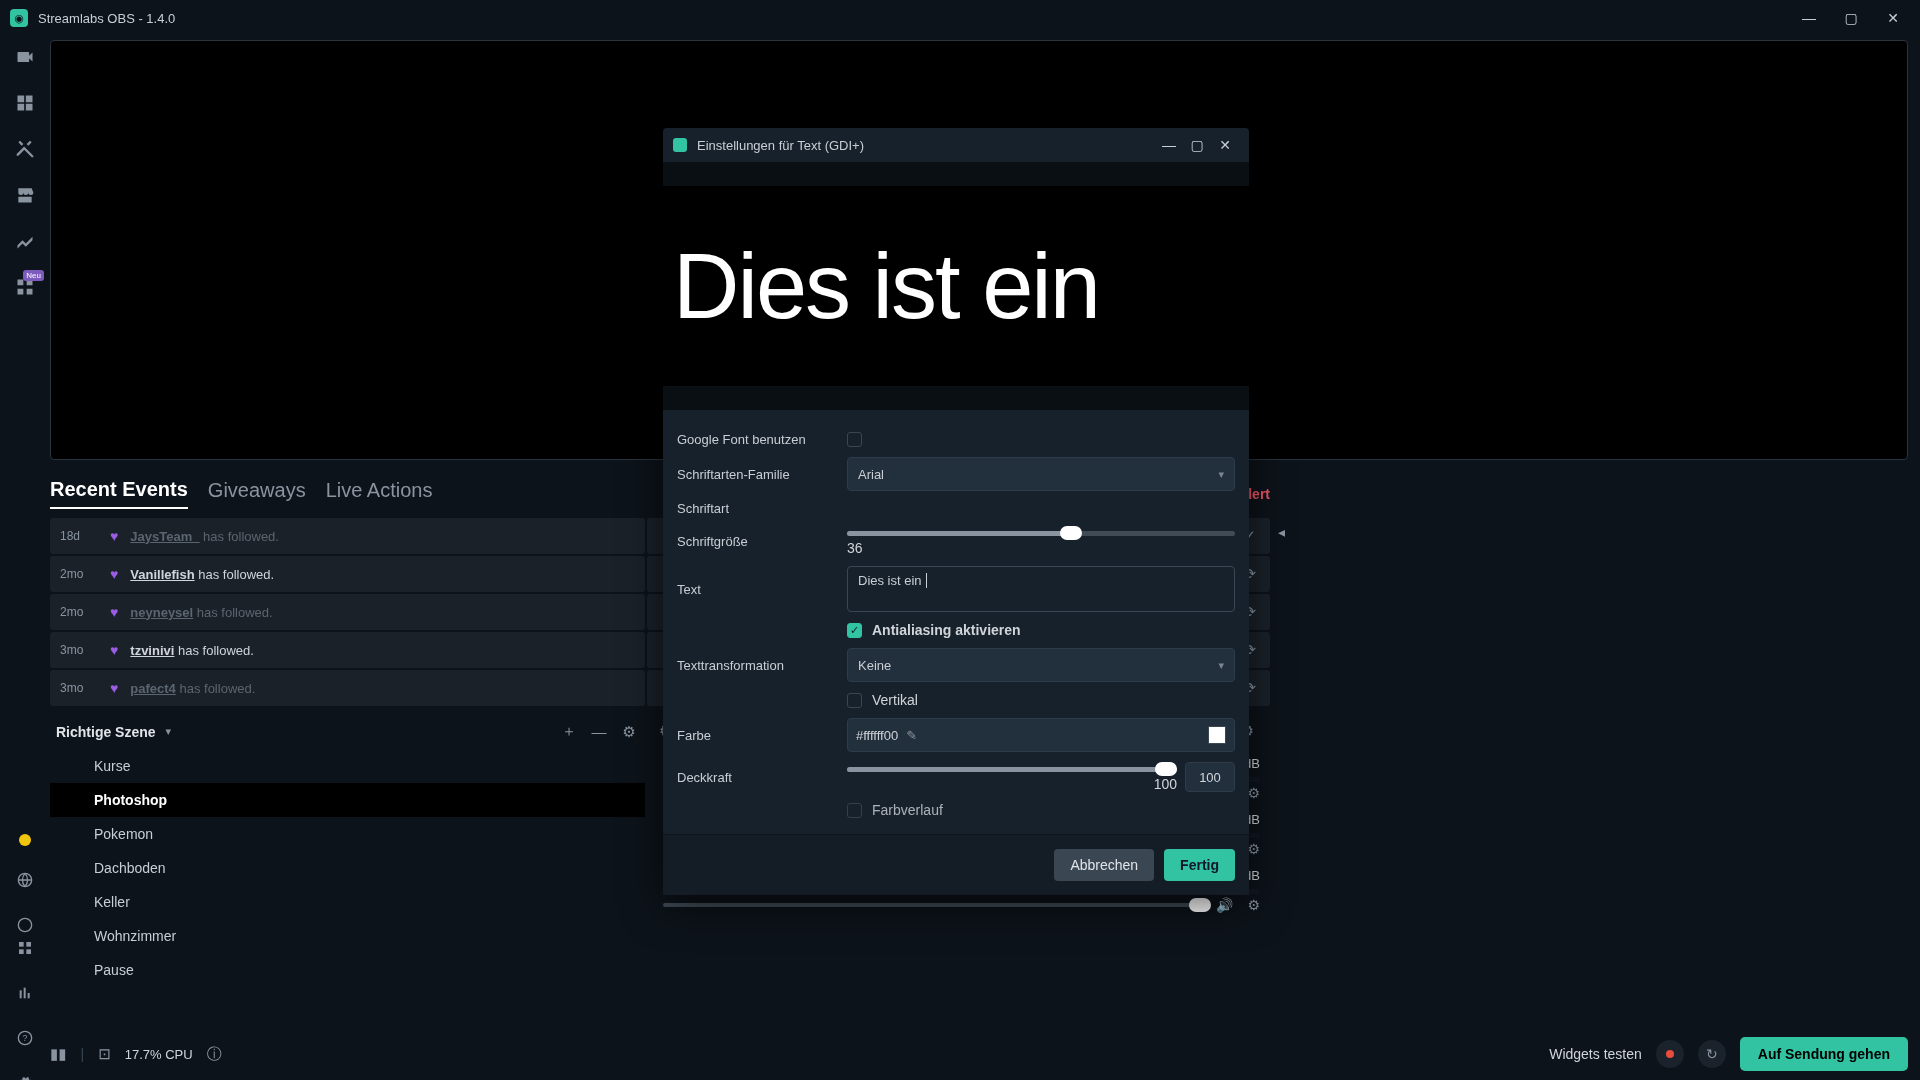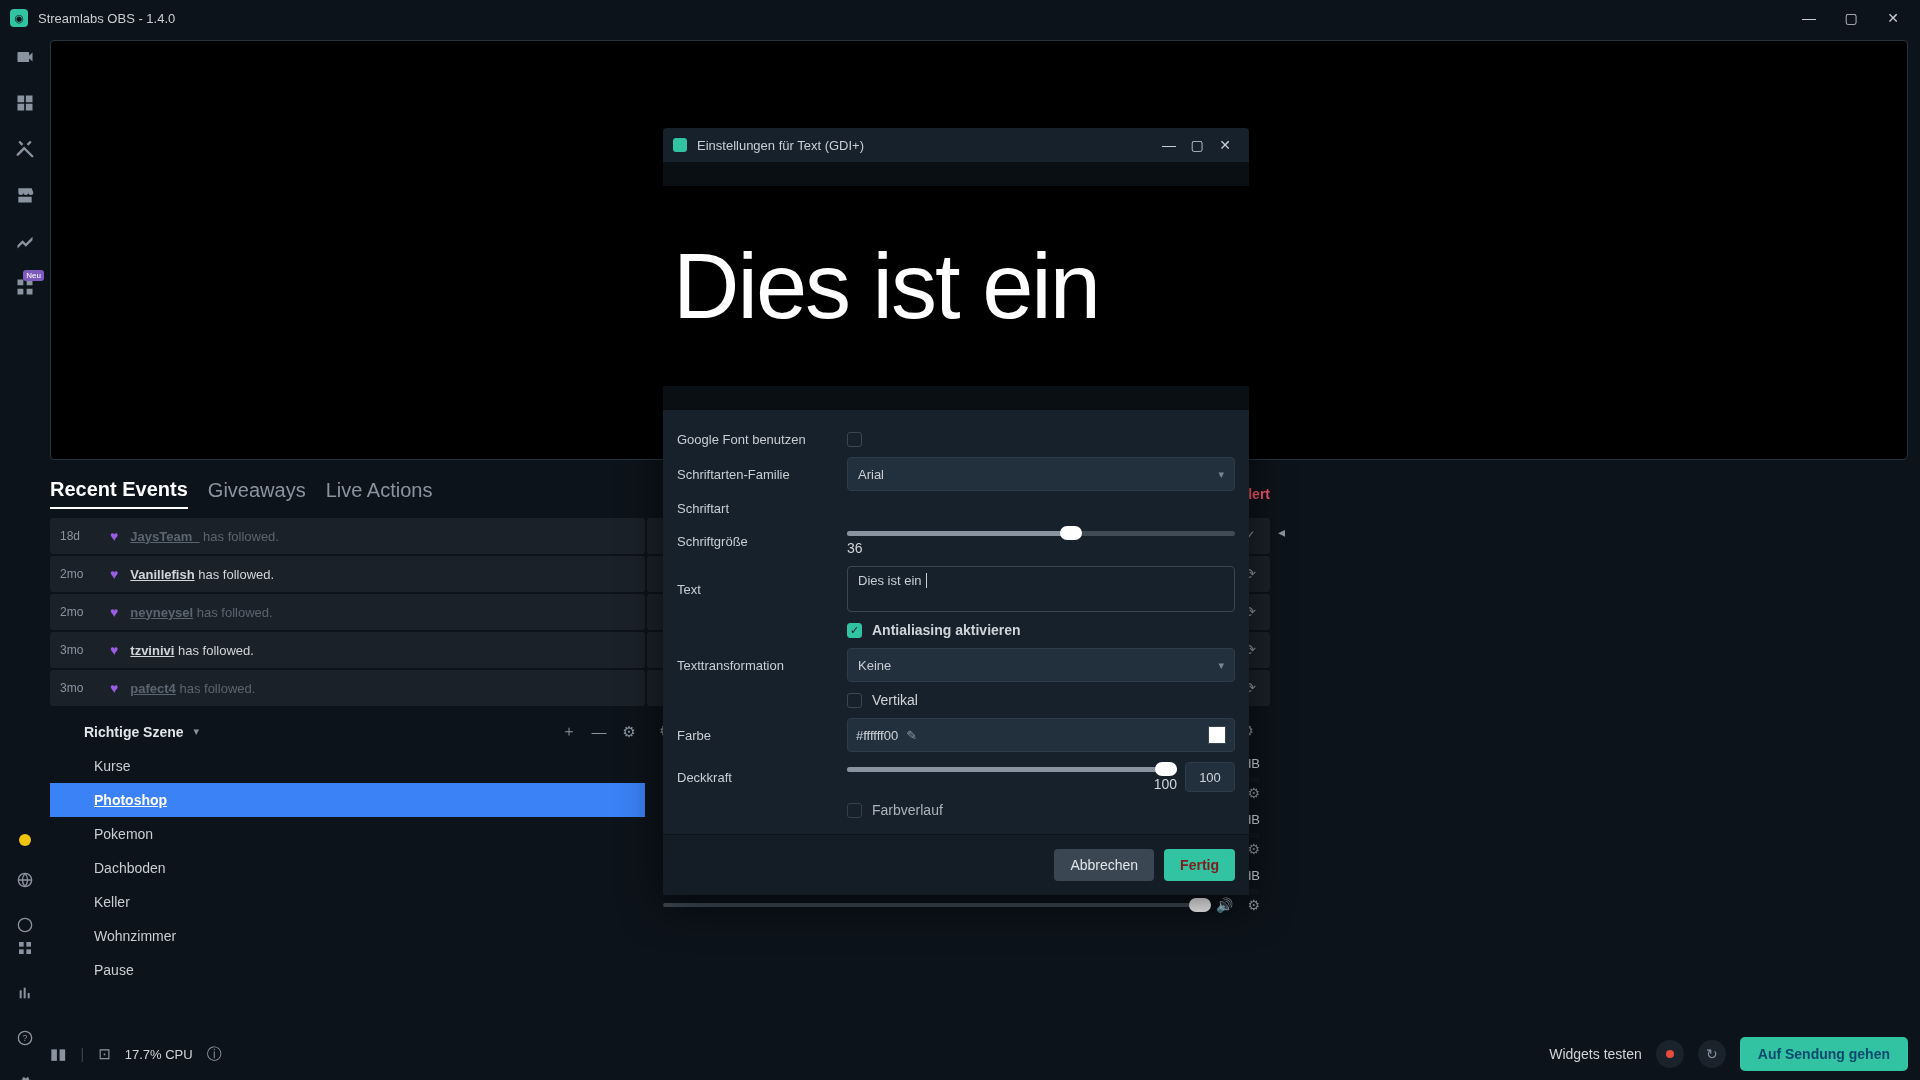--- a/index.html
+++ b/index.html
@@ -52,28 +52,28 @@
 .event-row { display:flex; align-items:center; height:36px; padding:0 10px; background:#1a2129; border-radius:3px; margin-bottom:2px; font-size:13px; }
 .event-row.dim { color:#5b6570; }
 .event-row .time { width:50px; color:#8a94a0; font-size:12px; }
 .event-row .heart { color:#9b5de5; margin-right:12px; font-size:14px; }
 .event-row .user { text-decoration:underline; font-weight:600; }
 .events-right { flex:1; margin-left:2px; }
 .events-right .er { height:36px; background:#1a2129; border-radius:3px; margin-bottom:2px; display:flex; align-items:center; justify-content:flex-end; padding-right:14px; color:#8a94a0; font-size:15px; }
 
 
 .scene-panel { width:595px; display:flex; flex-direction:column; }
-.scene-hdr { display:flex; align-items:center; padding:8px 6px; gap:10px;margin-left:28px; }
+.scene-hdr { display:flex; align-items:center; padding:8px 6px; gap:10px; }
 .scene-hdr .title { font-weight:600; font-size:14px; color:#e1e5ea; }
 .scene-hdr .chev { color:#8a94a0; font-size:11px; }
 .scene-hdr .spacer { flex:1; }
 .scene-hdr .ic3 { color:#8a94a0; font-size:15px; width:20px; text-align:center; }
 .sources { overflow:auto; flex:1; }
 .source-row { display:flex; align-items:center; height:34px; padding:0 18px; font-size:14px; color:#c9ced4; cursor:pointer; }
-.source-row.selected { background:#3b82f6; color:#fff; font-weight:600;text-decoration:underline; }
+.source-row.selected { background:#000000; color:#fff; font-weight:600; }
 .source-row .sic { width:16px; margin-right:10px; color:#8a94a0; font-size:10px; visibility:hidden; }
 
 
 .mixer-panel { flex:1; display:flex; flex-direction:column; }
 .mixer-hdr { display:flex; align-items:center; padding:8px 6px; }
 .mixer-hdr .gear { color:#8a94a0; margin-right:10px; font-size:15px; }
 .mixer-hdr .title { font-weight:600; font-size:15px; color:#e8ebee; }
 .mixer-hdr .spacer { flex:1; }
 .mixer-item { padding:8px 10px 4px 10px; }
 .mixer-item .row1 { display:flex; justify-content:space-between; font-size:13px; color:#d1d5da; }
@@ -87,21 +87,21 @@
 
 
 .bottombar { position:absolute; left:50px; right:12px; bottom:8px; height:36px; display:flex; align-items:center; gap:14px; }
 .bottombar .ic4 { color:#8a94a0; font-size:15px; }
 .bottombar .cpu { font-size:13px; color:#d1d5da; }
 .bottombar .spacer { flex:1; }
 .bottombar .widget-test { color:#d1d5da; font-size:14px; }
 .bottombar .rec { width:28px; height:28px; border-radius:50%; background:#1a222c; display:flex; align-items:center; justify-content:center; position:relative;}
 .bottombar .rec::after { content:""; width:8px; height:8px; border-radius:50%; background:#e74c3c; }
 .bottombar .replay { width:28px; height:28px; border-radius:50%; background:#1a222c; display:flex; align-items:center; justify-content:center; color:#8a94a0; font-size:14px;}
-.bottombar .golive { background:#31c3a2; color:#0c4a6e; font-weight:600; padding:9px 18px; border-radius:5px; font-size:14px; }
+.bottombar .golive { background:#31c3a2; color:#000000; font-weight:600; padding:9px 18px; border-radius:5px; font-size:14px; }
 
 
 .dialog { position:absolute; left:663px; top:128px; width:586px; background:#17212b; border-radius:4px; box-shadow:0 10px 40px rgba(0,0,0,.6); display:flex; flex-direction:column; z-index:50; }
 .dialog .dlg-title { height:34px; display:flex; align-items:center; padding:0 10px; font-size:13px; color:#c9ced4; }
 .dialog .dlg-title .ico { width:14px; height:14px; background:#31c3a2; border-radius:3px; margin-right:10px; }
 .dialog .dlg-title .spacer { flex:1; }
 .dialog .dlg-title .wb { width:28px; text-align:center; color:#c9ced4; font-size:14px; }
 .dialog .preview { height:200px; background:#000; display:flex; align-items:center; padding:0 10px; }
 .dialog .preview .big { font-size:92px; font-weight:400; color:#fff; letter-spacing:-2px; font-family: Arial, sans-serif; }
 .dialog .body { padding:12px 14px 6px 14px; max-height:520px; overflow:auto; }
@@ -119,21 +119,21 @@
 .slider2 .thumb { position:absolute; top:0; width:22px; height:14px; background:#fff; border-radius:7px; }
 .colorfield { display:flex; align-items:center; background:#222f3c; border:1px solid #2e3b48; border-radius:4px; height:34px; padding:0 8px; font-size:13px; }
 .colorfield .swatch { width:18px; height:18px; border:1px solid #3a4753; margin-left:auto; }
 .colorfield .pen { margin-left:8px; color:#8a94a0; font-size:13px; }
 .opacity-group { display:flex; align-items:center; gap:8px; }
 .opacity-group .sliderwrap { flex:1; }
 .opacity-group .numbox { width:50px; height:30px; background:#222f3c; border:1px solid #2e3b48; border-radius:4px; display:flex; align-items:center; justify-content:center; font-size:13px; }
 .dialog .footer { display:flex; justify-content:flex-end; gap:10px; padding:14px; border-top:1px solid #0d131a; background:#141d26; }
 .btn { padding:8px 16px; border-radius:4px; font-size:14px; }
 .btn.cancel { background:#3a4753; color:#e1e5ea; }
-.btn.ok { background:#31c3a2; color:#7f1d1d; font-weight:600; }
+.btn.ok { background:#31c3a2; color:#0f172a; font-weight:600; }
 svg { fill: currentColor; }
 </style>
 </head>
 <body>
 
 <div class="titlebar">
   <div class="app-icon">◉</div>
   <div class="title">Streamlabs OBS - 1.4.0</div>
   <div class="spacer"></div>
   <div class="winbtn">—</div>

